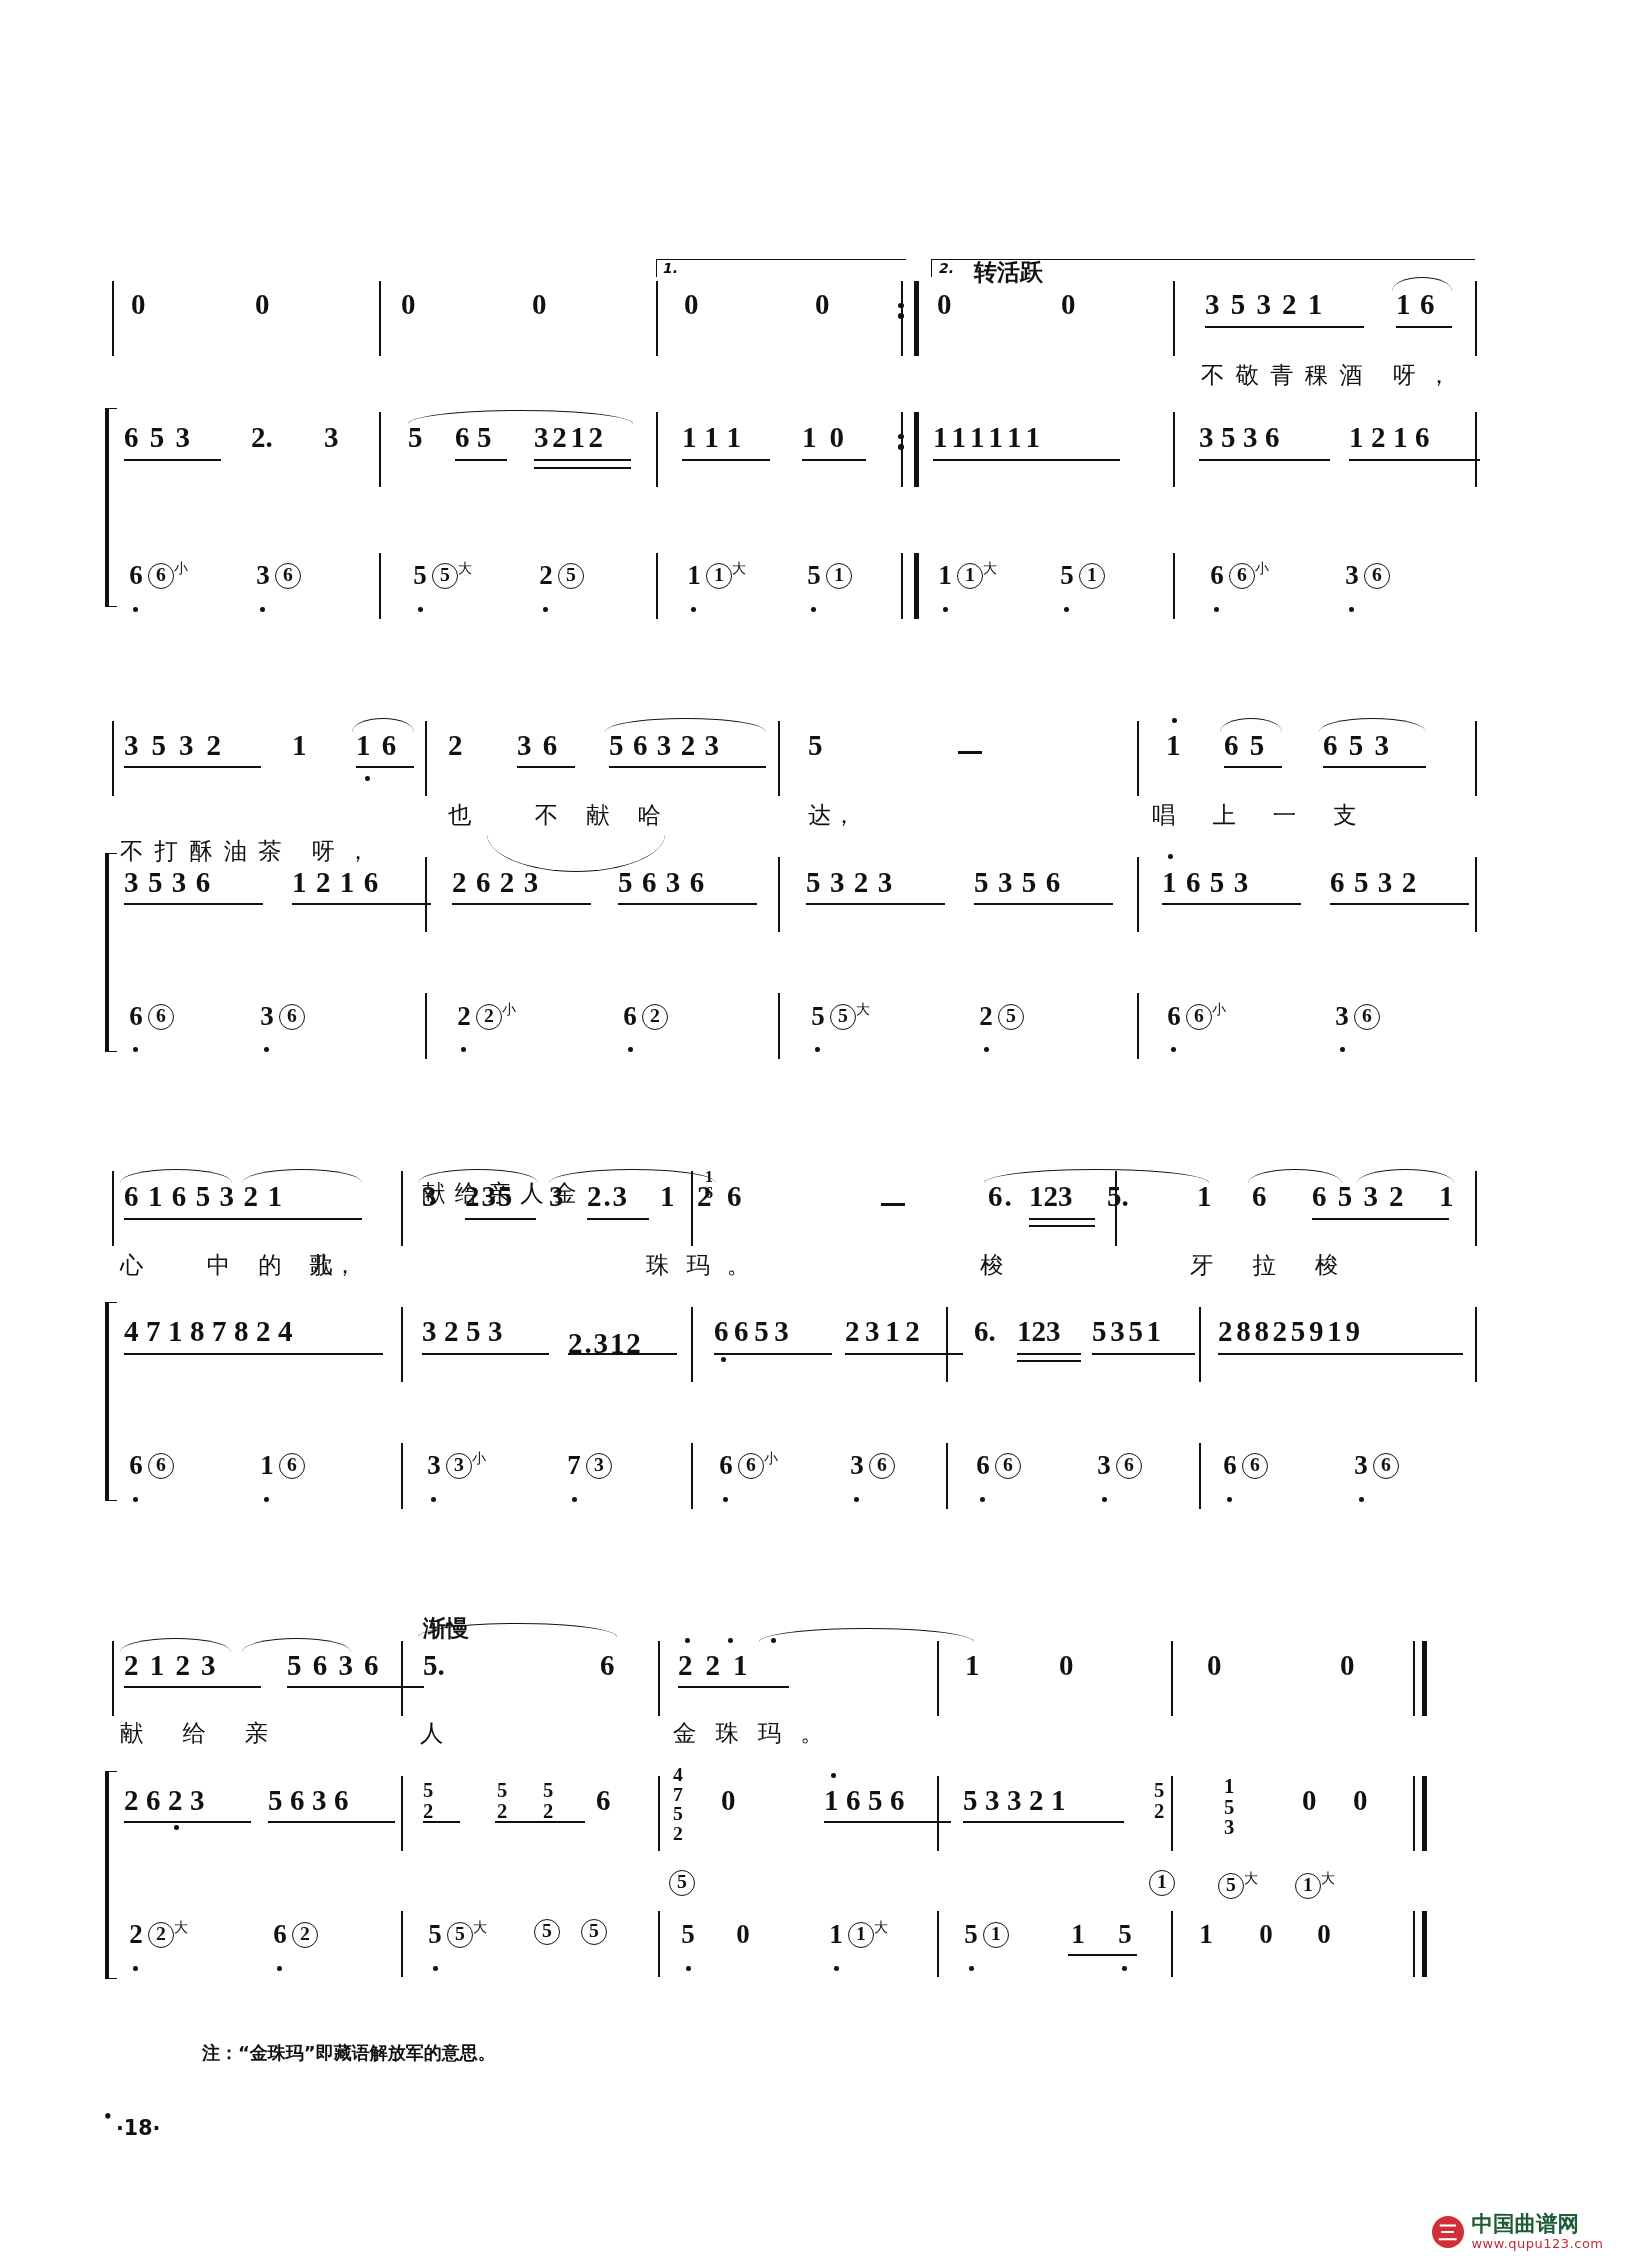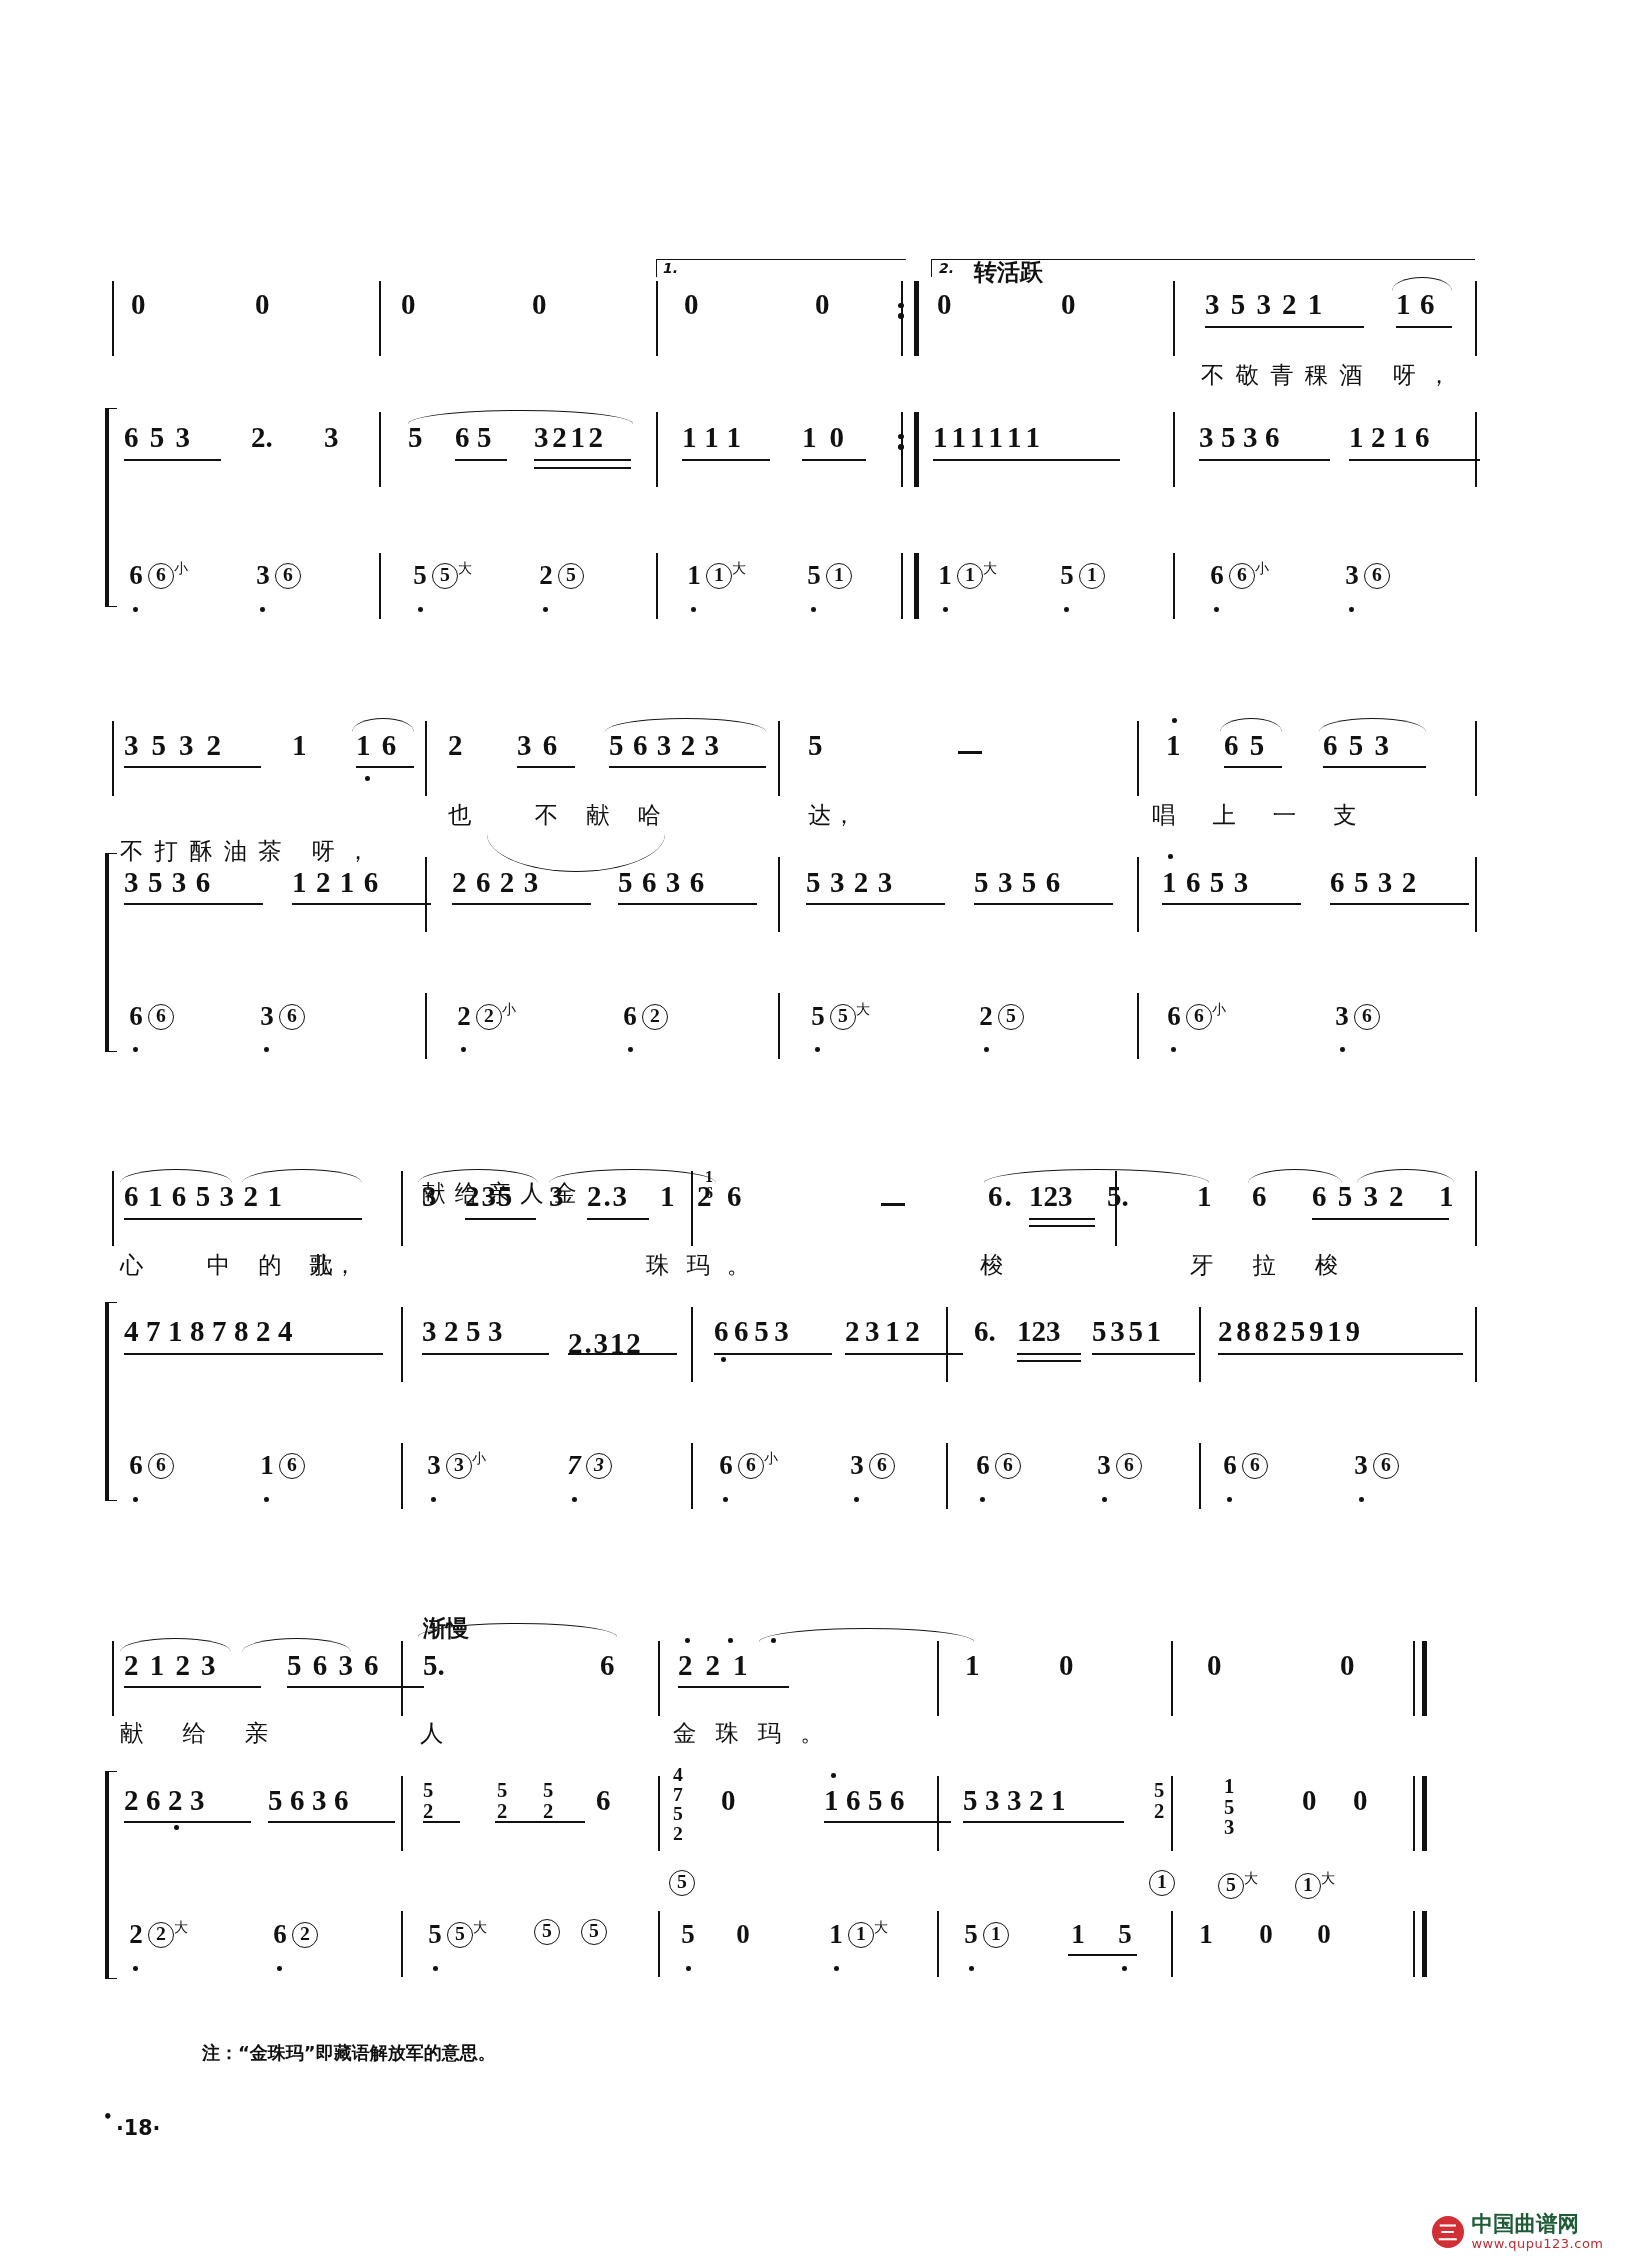--- a/index.html
+++ b/index.html
@@ -508,21 +508,21 @@
     </div>
     <div class="dot" style="left:133px;top:1497px;"></div>
     <div class="row" style="left:255px;top:1450px;">
       <span class="plain">1</span><span class="circ">6</span>
     </div>
     <div class="dot" style="left:264px;top:1497px;"></div>
     <div class="row" style="left:422px;top:1450px;">
       <span class="plain">3</span><span class="circ">3</span><span class="mark">小</span>
     </div>
     <div class="dot" style="left:431px;top:1497px;"></div>
-    <div class="row" style="left:562px;top:1450px;font-style:italic;">
+    <div class="row" style="left:562px;top:1450px;">
       <span class="plain">7</span><span class="circ">3</span>
     </div>
     <div class="dot" style="left:572px;top:1497px;"></div>
     <div class="row" style="left:714px;top:1450px;">
       <span class="plain">6</span><span class="circ">6</span><span class="mark">小</span>
     </div>
     <div class="dot" style="left:723px;top:1497px;"></div>
     <div class="row" style="left:845px;top:1450px;">
       <span class="plain">3</span><span class="circ">6</span>
     </div>

